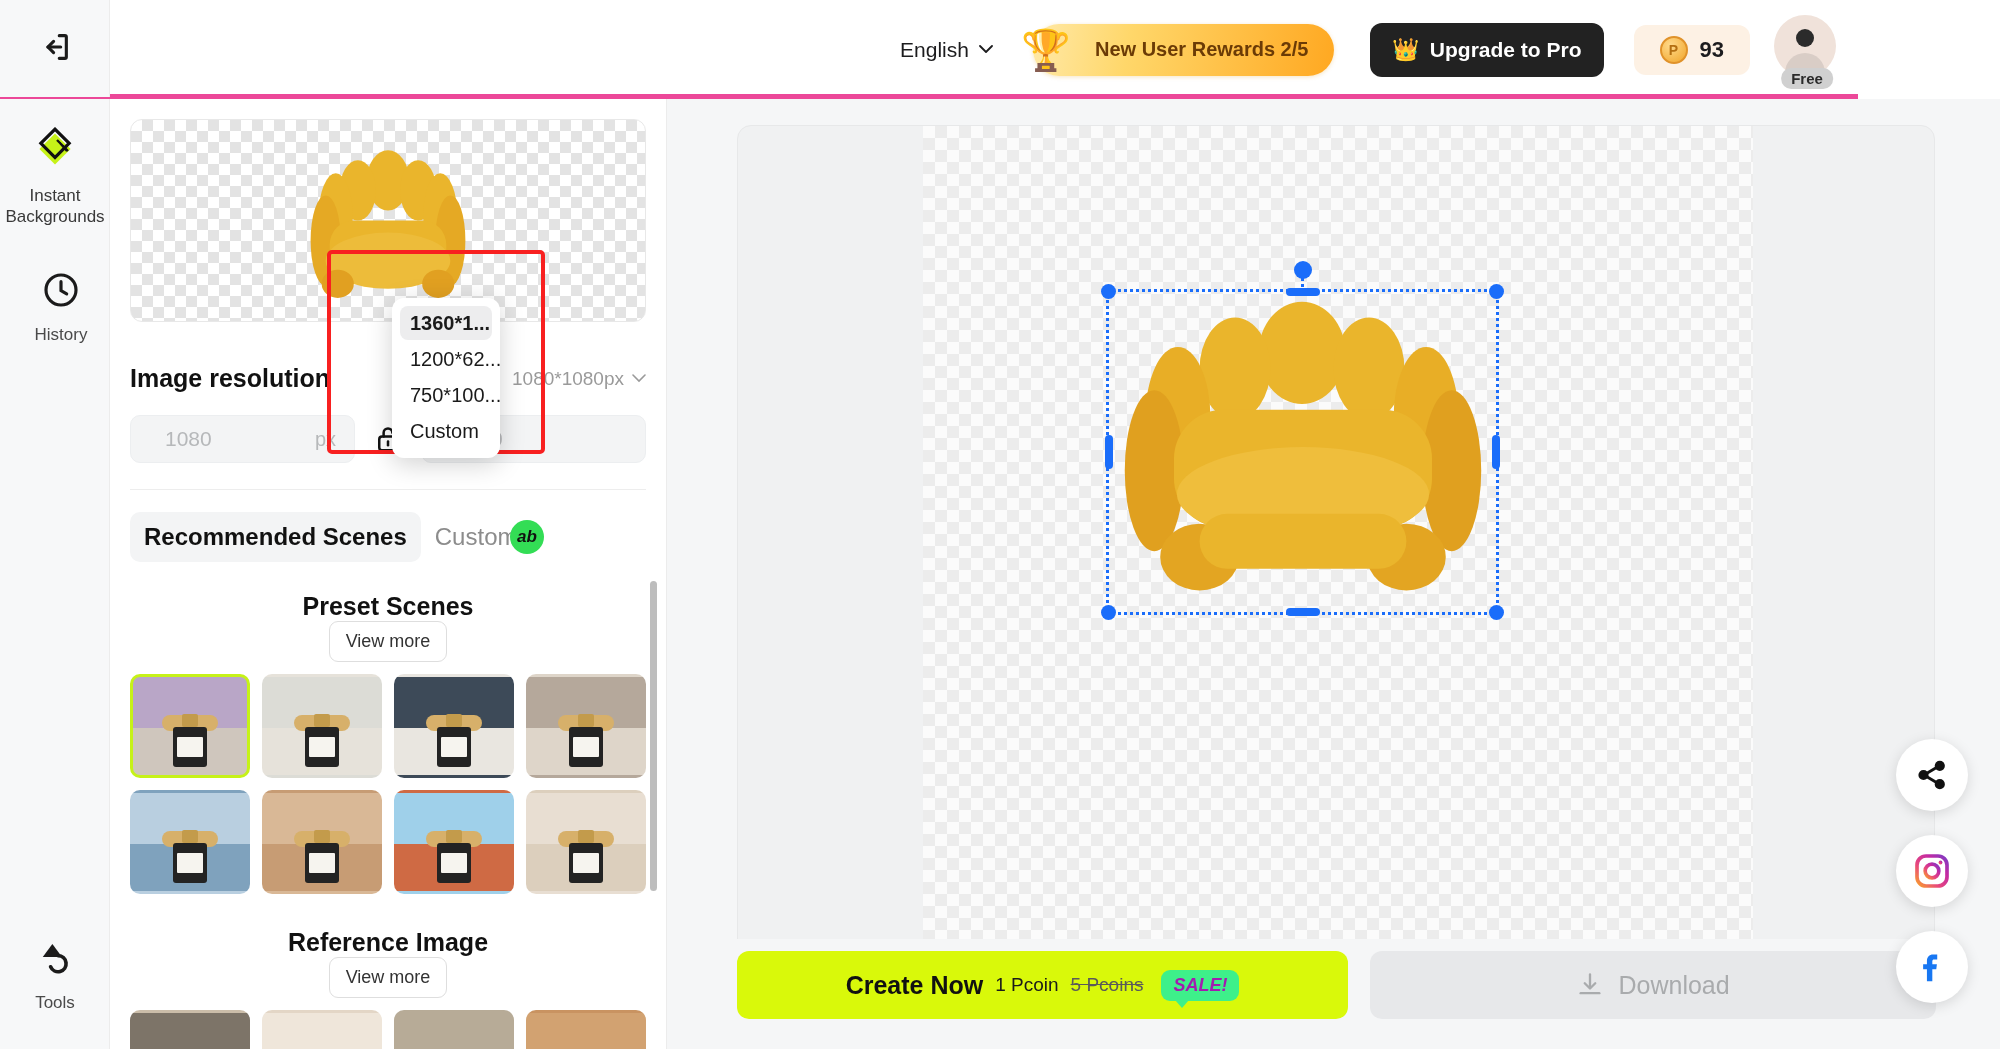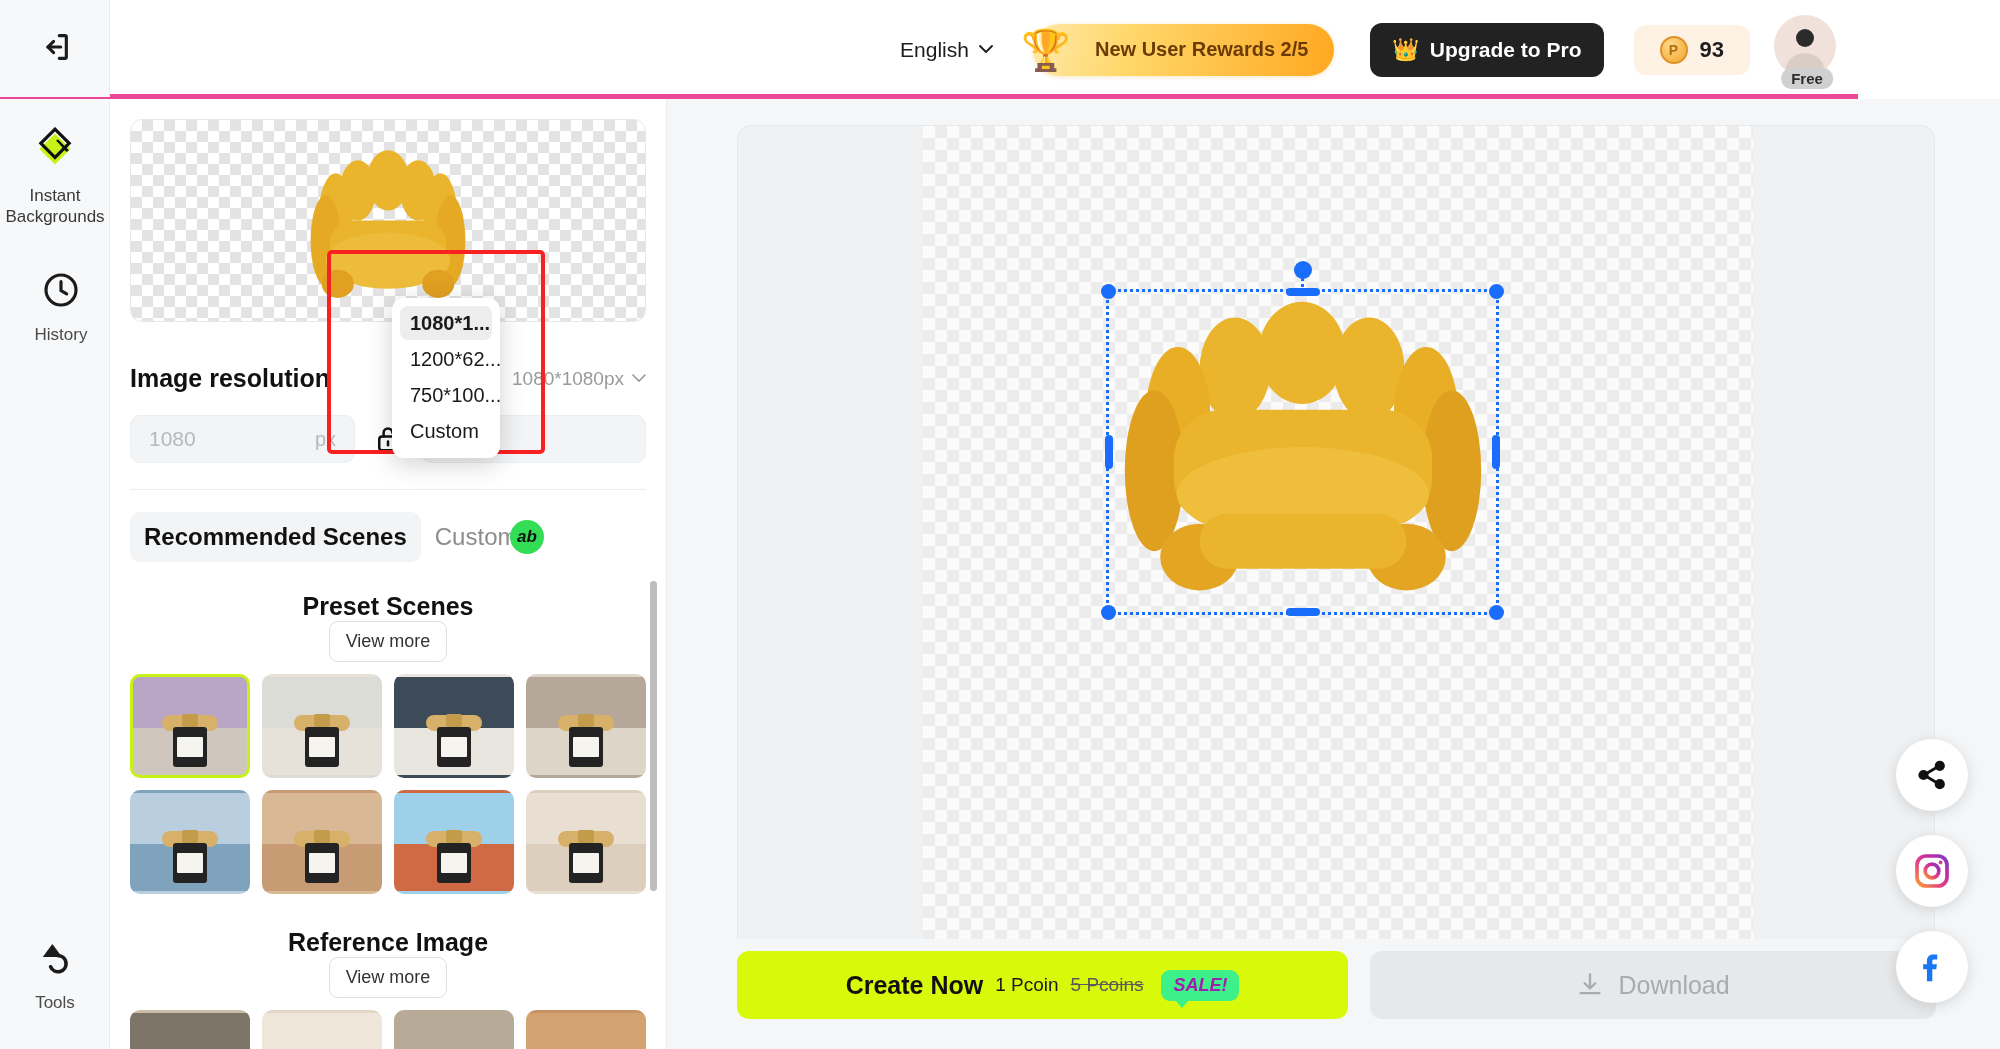--- a/index.html
+++ b/index.html
@@ -121,21 +121,21 @@
     font-size: 19px; color: #9a9a9a;
   }
   .dim-row {
     margin: 22px 20px 0 20px; display: flex; align-items: center; gap: 18px;
   }
   .dim-input {
     flex: 1; height: 48px; background: #f3f4f5; border: 1px solid #eceef0;
     border-radius: 10px; display: flex; align-items: center;
     justify-content: space-between; padding: 0 18px; cursor: text;
   }
-  .dim-val { font-size: 21px; color: #b6b8ba; }
+  .dim-val { font-size: 21px; color: #b6b8ba; margin-left: 16px; }
   .dim-unit { font-size: 20px; color: #b6b8ba; }
   .lock-btn { width: 30px; height: 34px; cursor: pointer; flex: 0 0 30px; }
   .divider { margin: 26px 20px 0 20px; height: 1px; background: #ededed; }
   .tabs { margin: 22px 20px 0 20px; display: flex; gap: 0; position: relative; }
   .tab {
     height: 50px; border-radius: 10px; display: flex; align-items: center;
     padding: 0 14px; font-size: 24px; cursor: pointer;
   }
   .tab.active { background: #f3f4f5; color: #111; font-weight: bold; }
   .tab.idle { color: #8c8c8c; }
@@ -477,21 +477,21 @@
         <div class="thumb thumb-ref" style="background: linear-gradient(rgb(183, 171, 151) 0%, rgb(183, 171, 151) 52%, rgb(183, 171, 151) 52%, rgb(183, 171, 151) 100%);"></div>
         <div class="thumb thumb-ref" style="background: linear-gradient(rgb(210, 162, 113) 0%, rgb(210, 162, 113) 52%, rgb(201, 147, 97) 52%, rgb(201, 147, 97) 100%);"></div>
       </div>
 
     <div class="panel-scroll"></div>
   </div>
 
   <div class="redbox"></div>
 
   <div class="dropdown" id="dropdown">
-      <div class="dd-item sel">1080*1...</div>
+      <div class="dd-item sel">1360*1...</div>
       <div class="dd-item">1200*62...</div>
       <div class="dd-item">750*100...</div>
       <div class="dd-item">Custom</div>
     </div>
 
   <div class="stage">
     <div class="canvas-card">
       <div class="checker">
         <div class="sel-box">
           <svg viewBox="0 0 393 326" width="100%" height="100%" preserveAspectRatio="none">

